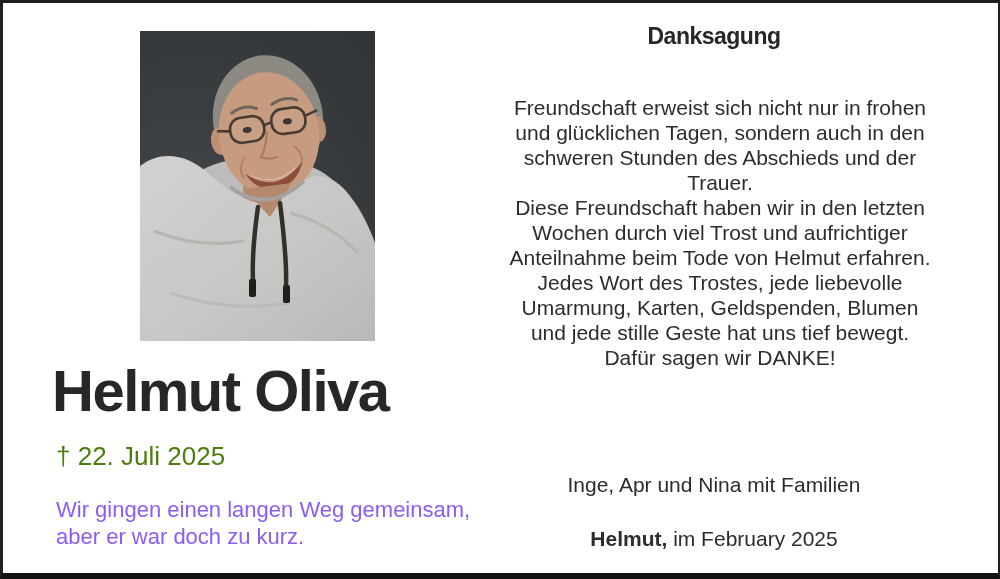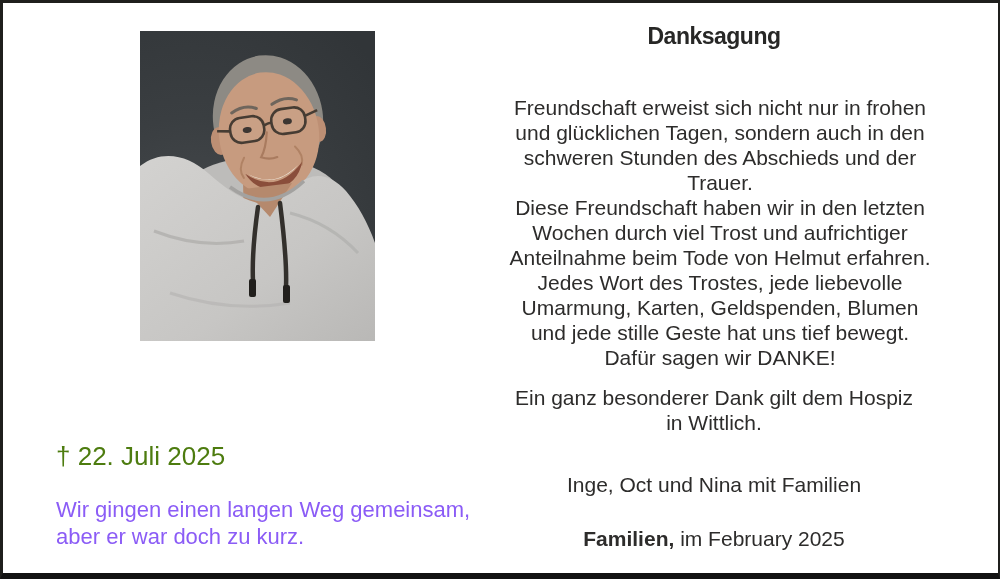--- a/index.html
+++ b/index.html
@@ -173,36 +173,35 @@
       <path d="M104,158 L152,152 L130,186 Z" fill="#b5896d"></path>
       <path d="M90,156 Q128,184 164,150" stroke="#a3a2a0" stroke-width="3.5" fill="none"></path>
 
       <path d="M118,176 C114,204 112,228 113,250" stroke="#33302c" stroke-width="4.5" fill="none" stroke-linecap="round"></path>
       <path d="M140,172 C144,204 147,232 146,256" stroke="#33302c" stroke-width="4.5" fill="none" stroke-linecap="round"></path>
       <rect x="109" y="248" width="7" height="18" rx="2" fill="#211f1c"></rect>
       <rect x="143" y="254" width="7" height="18" rx="2" fill="#211f1c"></rect>
     </svg>
   </div>
 
+  <div class="deceased-name">Helmut Oliva</div>
   <div class="death-date">† 22. Juli 2025</div>
   <div class="epitaph">Wir gingen einen langen Weg gemeinsam,
 aber er war doch zu kurz.</div>
 
   <div class="right-col">
     <div class="ack-title">Danksagung</div>
     <div class="thanks-text">Freundschaft erweist sich nicht nur in frohen
 und glücklichen Tagen, sondern auch in den
 schweren Stunden des Abschieds und der
 Trauer.
 Diese Freundschaft haben wir in den letzten
 Wochen durch viel Trost und aufrichtiger
 Anteilnahme beim Tode von Helmut erfahren.
 Jedes Wort des Trostes, jede liebevolle
 Umarmung, Karten, Geldspenden, Blumen
 und jede stille Geste hat uns tief bewegt.
 Dafür sagen wir DANKE!</div>
-    <div class="special-thanks">Ein ganz besonderer Dank gilt dem Hospiz
-in Wittlich.</div>
-    <div class="family-signature">Inge, Oct und Nina mit Familien</div>
-    <div class="place-date-line"><span class="place-name">Familien,</span><span> im February 2025</span></div>
+    <div class="family-signature">Inge, Apr und Nina mit Familien</div>
+    <div class="place-date-line"><span class="place-name">Helmut,</span><span> im February 2025</span></div>
   </div>
 
 </div>
 
 </body></html>

